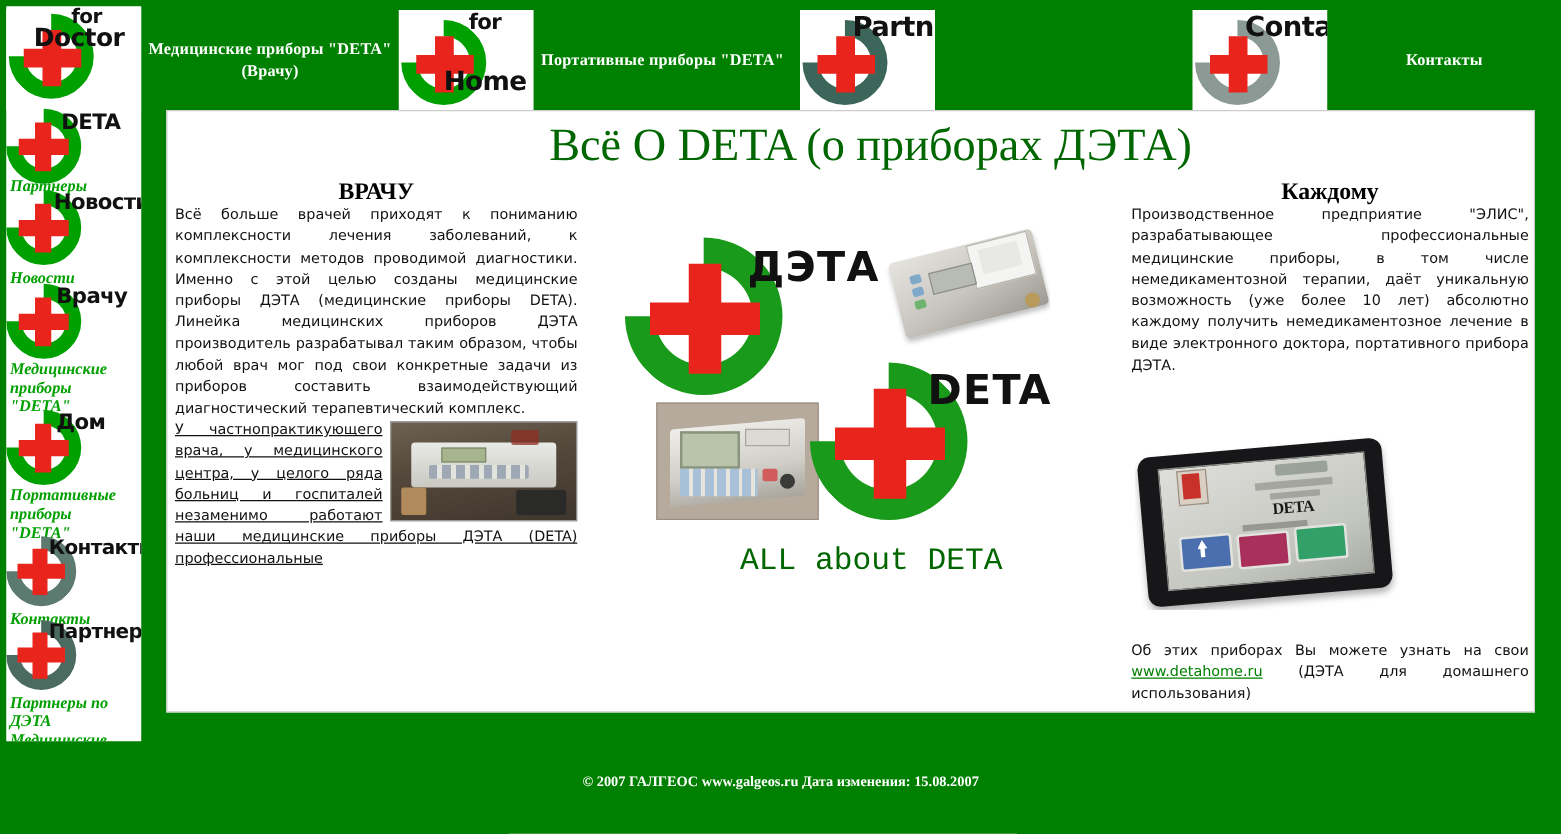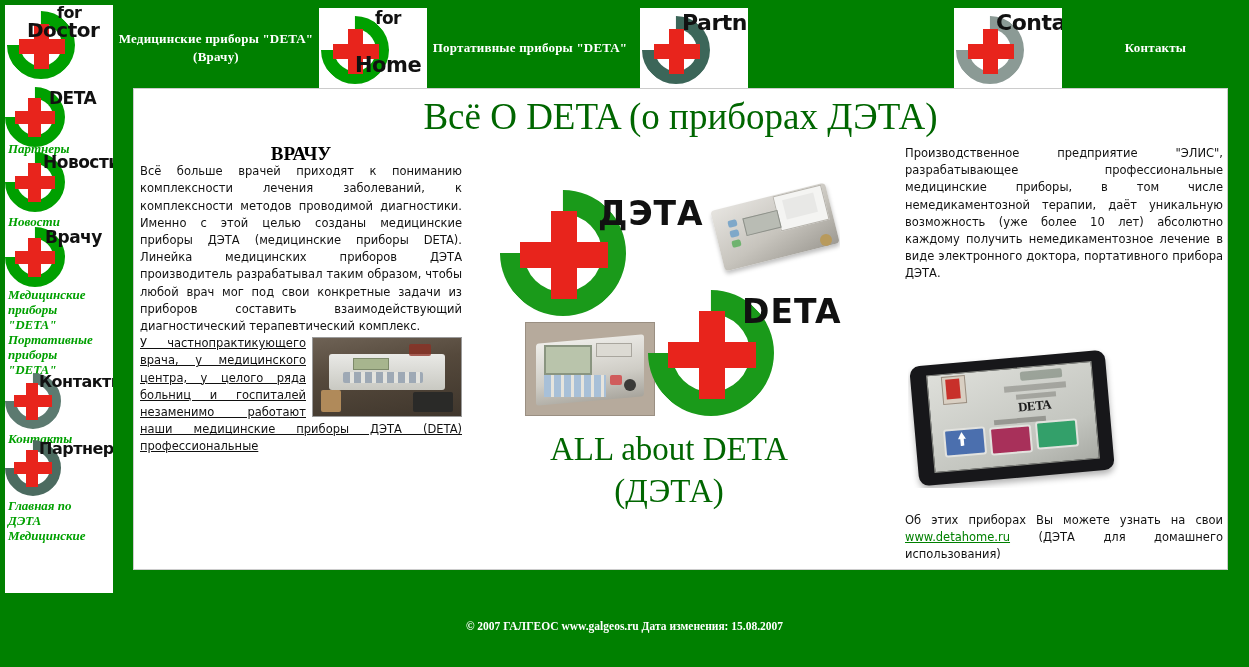--- a/index.html
+++ b/index.html
@@ -75,20 +75,21 @@
     border:1px solid #cccccc;
     box-sizing:border-box;
   }
   .page-title{
     position:absolute;left:133px;top:95px;width:1095px;
     text-align:center;
     font-family:"Liberation Serif", serif;
     font-size:37px;
     color:#006600;
     white-space:nowrap;
+    padding-left:16px;
   }
 
   .col{
     position:absolute;
     font-family:"DejaVu Sans", sans-serif;
     font-size:11.5px;
     line-height:17.2px;
     color:#111111;
     text-align:justify;
   }
@@ -108,24 +109,24 @@
     float:right;
     margin:2px 0 2px 6px;
     border:1px solid #9b9b9b;
   }
 
   
   .center-col{
     position:absolute;left:470px;top:150px;width:430px;height:410px;
   }
   .center-caption{
-    position:absolute;left:454px;top:428px;width:430px;
-    text-align:center;
-    font-family:Liberation Serif, serif;
-    font-size:33px;
+    position:absolute;left:482px;top:428px;width:430px;
+    text-align:center;
+    font-family:Liberation Mono, monospace;
+    font-size:25px;
     line-height:42px;
     color:#006600;
   }
 
   .link{
     color:#008000;
     text-decoration:underline;
   }
 
   
@@ -227,20 +228,28 @@
       <div class="cross-v" style="left:23px;top:11px;width:13px;height:39px;"></div>
     </div>
     <div class="logo-word" style="left:40px;top:-2px;font-size:17px;">Врачу</div>
   </div>
   <a class="side-link" href="#">
     <span>Медицинские</span><br>
     <span>приборы</span><br>
     <span>"DETA"</span>
   </a>
 
+  <div class="side-logo" style="height:56px;">
+    <div class="logo-mark" style="left:0px;top:-4px;width:62px;height:62px;">
+      <div class="arc" style="left:0;top:0;width:60px;height:60px;border:12px solid #00a000;border-top-color:transparent;transform:rotate(-45deg);"></div>
+      <div class="cross-h" style="left:10px;top:24px;width:40px;height:13px;"></div>
+      <div class="cross-v" style="left:23px;top:11px;width:13px;height:39px;"></div>
+    </div>
+    <div class="logo-word" style="left:40px;top:-4px;font-size:17px;">Дом</div>
+  </div>
   <a class="side-link" href="#">
     <span>Портативные</span><br>
     <span>приборы</span><br>
     <span>"DETA"</span>
   </a>
 
   <div class="side-logo" style="height:54px;">
     <div class="logo-mark" style="left:0px;top:-4px;width:58px;height:58px;">
       <div class="arc" style="left:0;top:0;width:56px;height:56px;border:11px solid #5c7a70;border-top-color:transparent;transform:rotate(-45deg);"></div>
       <div class="cross-h" style="left:9px;top:22px;width:38px;height:12px;"></div>
@@ -252,21 +261,21 @@
 
   <div class="side-logo" style="height:52px;">
     <div class="logo-mark" style="left:0px;top:-6px;width:58px;height:58px;">
       <div class="arc" style="left:0;top:0;width:56px;height:56px;border:11px solid #4c6b60;border-top-color:transparent;transform:rotate(-45deg);"></div>
       <div class="cross-h" style="left:9px;top:22px;width:38px;height:12px;"></div>
       <div class="cross-v" style="left:21px;top:10px;width:12px;height:37px;"></div>
     </div>
     <div class="logo-word" style="left:34px;top:-7px;font-size:16px;">Партнеры</div>
   </div>
   <a class="side-link" href="#">
-    <span>Главная по</span><br>
+    <span>Партнеры по</span><br>
     <span>ДЭТА</span>
   </a>
   <a class="side-link" href="#">
     <span>Медицинские</span><br>
     
   </a>
 </div>
 
 <div class="panel"></div>
 
@@ -322,24 +331,24 @@
   <div class="logo-mark" style="left:178px;top:140px;width:128px;height:128px;">
     <div class="arc" style="left:0;top:0;width:126px;height:126px;border:24px solid #1a9a1a;border-top-color:transparent;transform:rotate(-45deg);"></div>
     <div class="cross-h" style="left:20px;top:52px;width:88px;height:26px;"></div>
     <div class="cross-v" style="left:51px;top:21px;width:26px;height:88px;"></div>
   </div>
   <div class="logo-word" style="left:272px;top:142px;font-size:33px;letter-spacing:1px;">DETA</div>
 </div>
 
 <div class="center-caption">
   <div>ALL about DETA</div>
-  <div>(ДЭТА)</div>
 </div>
 
 <div class="col col-right">
+  <span class="col-head">Каждому</span>
   <span>Производственное предприятие "ЭЛИС", разрабатывающее профессиональные медицинские приборы, в том числе немедикаментозной терапии, даёт уникальную возможность (уже более 10 лет) абсолютно каждому получить немедикаментозное лечение в виде электронного доктора, портативного прибора ДЭТА.</span>
 </div>
 
 <div class="photo" style="left:908px;top:348px;width:212px;height:140px;">
   <div class="dev-body" style="left:6px;top:10px;width:196px;height:120px;background:#17171a;border-radius:10px;transform:rotate(-5deg);box-shadow:0 4px 6px rgba(0,0,0,.3);"></div>
   <div class="dev-body" style="left:22px;top:20px;width:164px;height:96px;background:linear-gradient(160deg,#dedfda 0%,#c3c5bf 70%,#a9aba5 100%);border:1px solid #8e908a;transform:rotate(-5deg);"></div>
   <div class="dev-body" style="left:34px;top:28px;width:22px;height:26px;background:#d9cfc2;border:1px solid #9a8f82;transform:rotate(-5deg);"></div>
   <div class="dev-body" style="left:38px;top:31px;width:14px;height:20px;background:#c8302a;transform:rotate(-5deg);"></div>
   <div class="dev-body" style="left:112px;top:22px;width:42px;height:9px;background:#6e7a6e;opacity:.55;transform:rotate(-5deg);border-radius:2px;"></div>
   <div class="dev-body" style="left:96px;top:36px;width:62px;height:6px;background:#7a7a74;opacity:.5;transform:rotate(-5deg);"></div>

